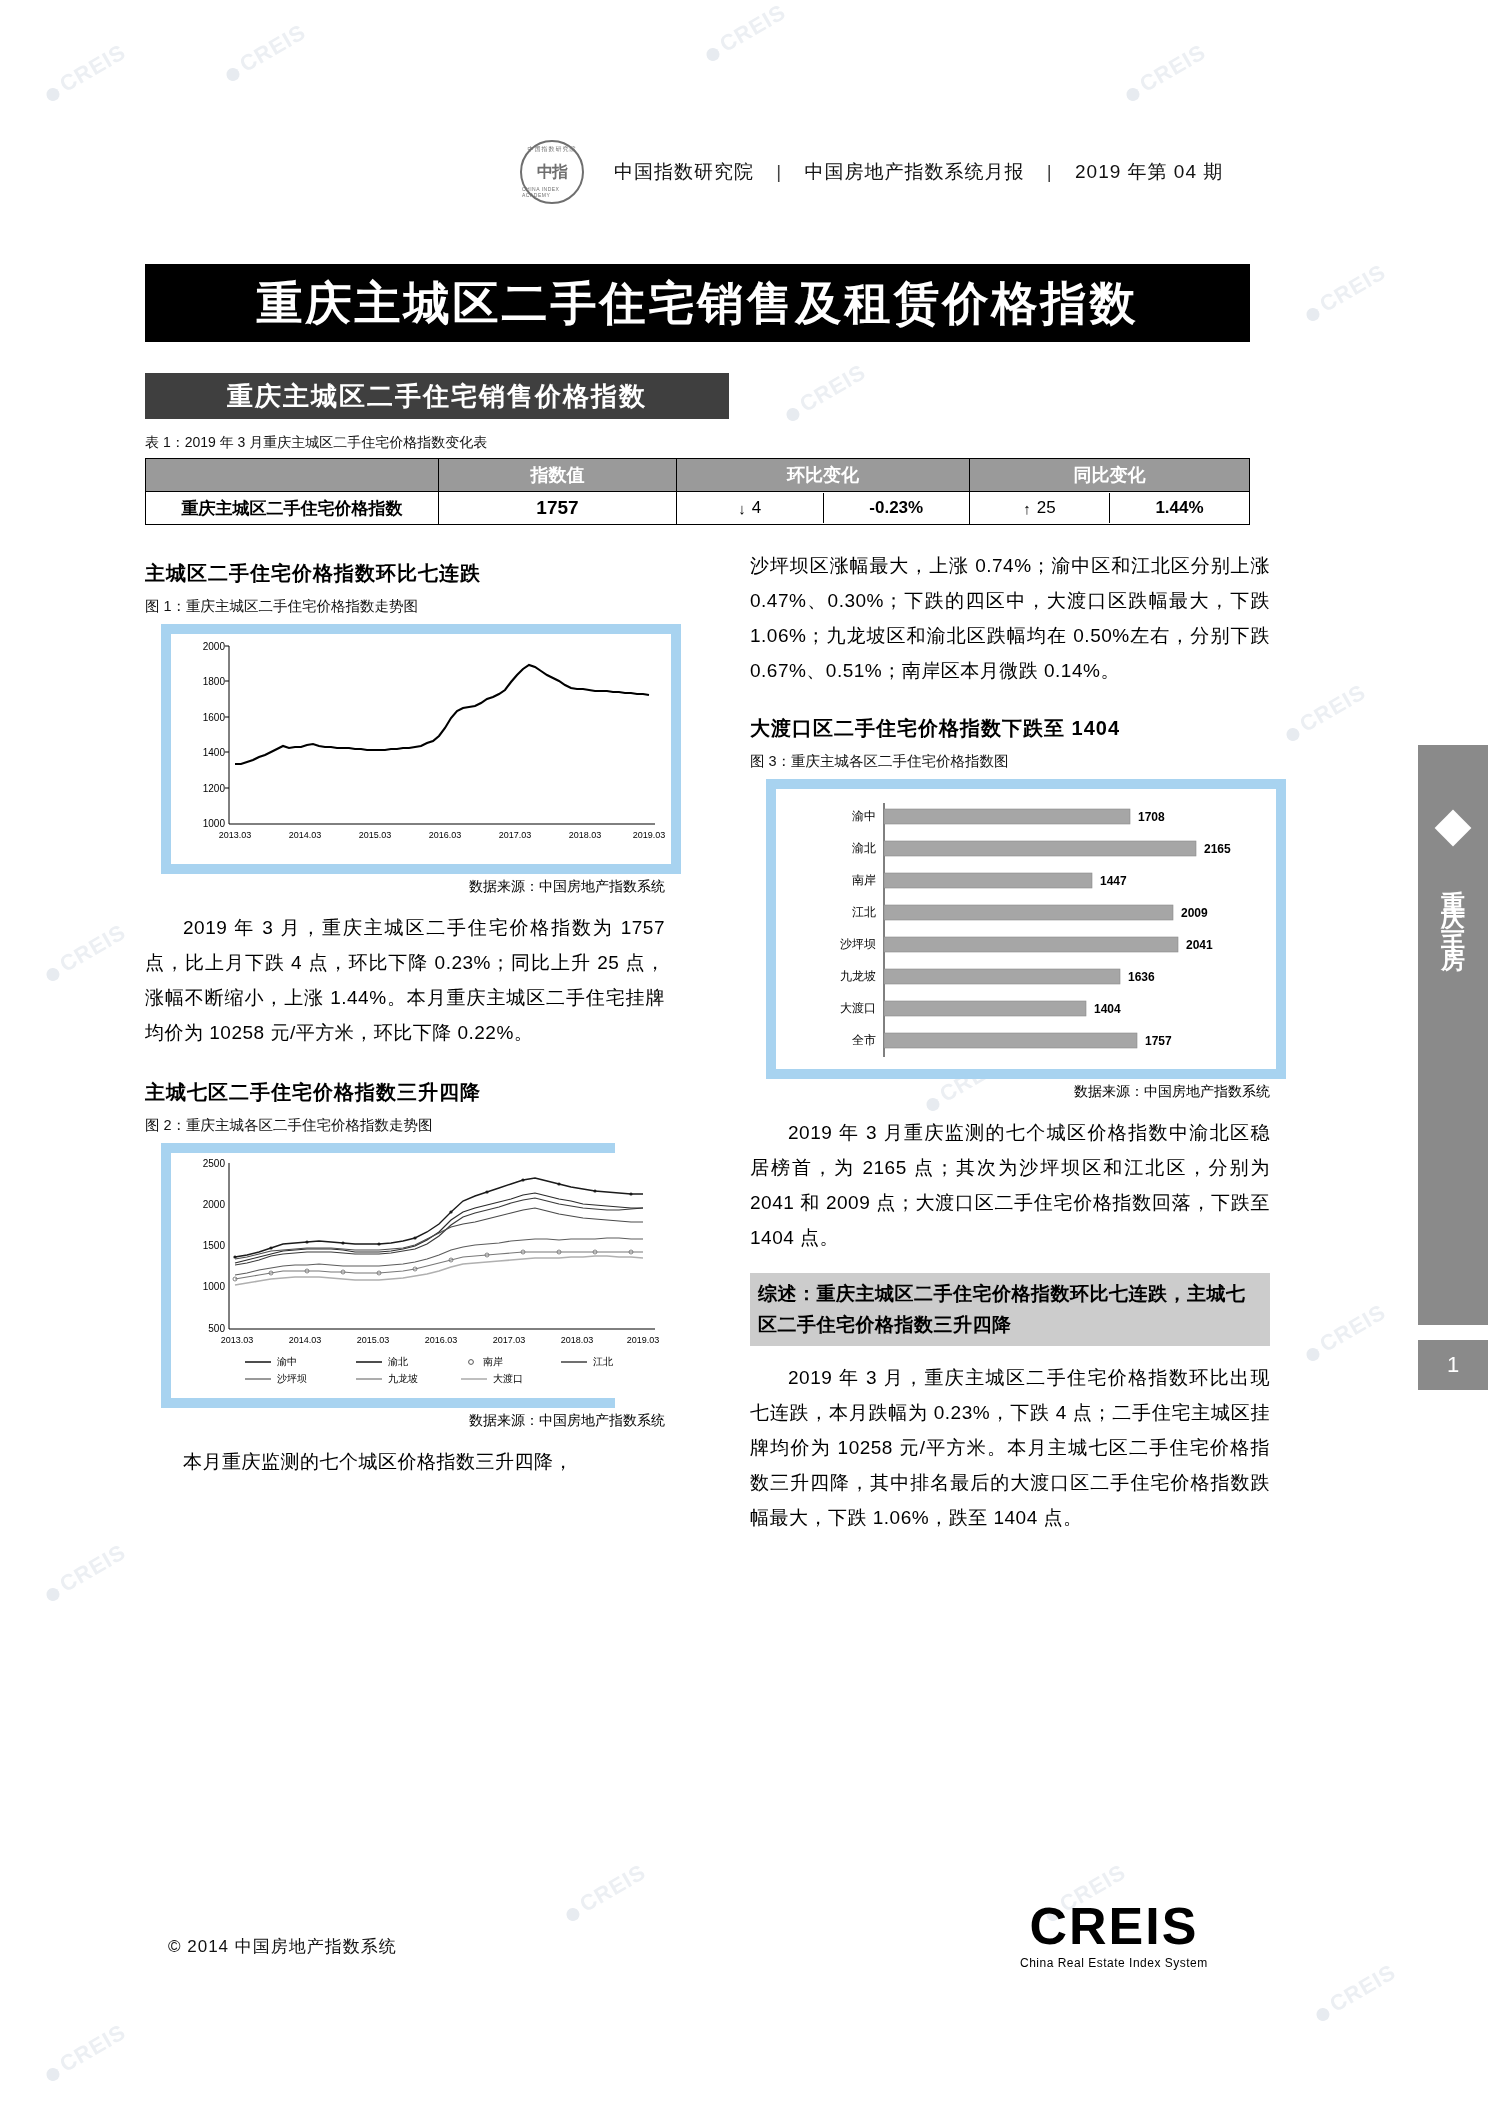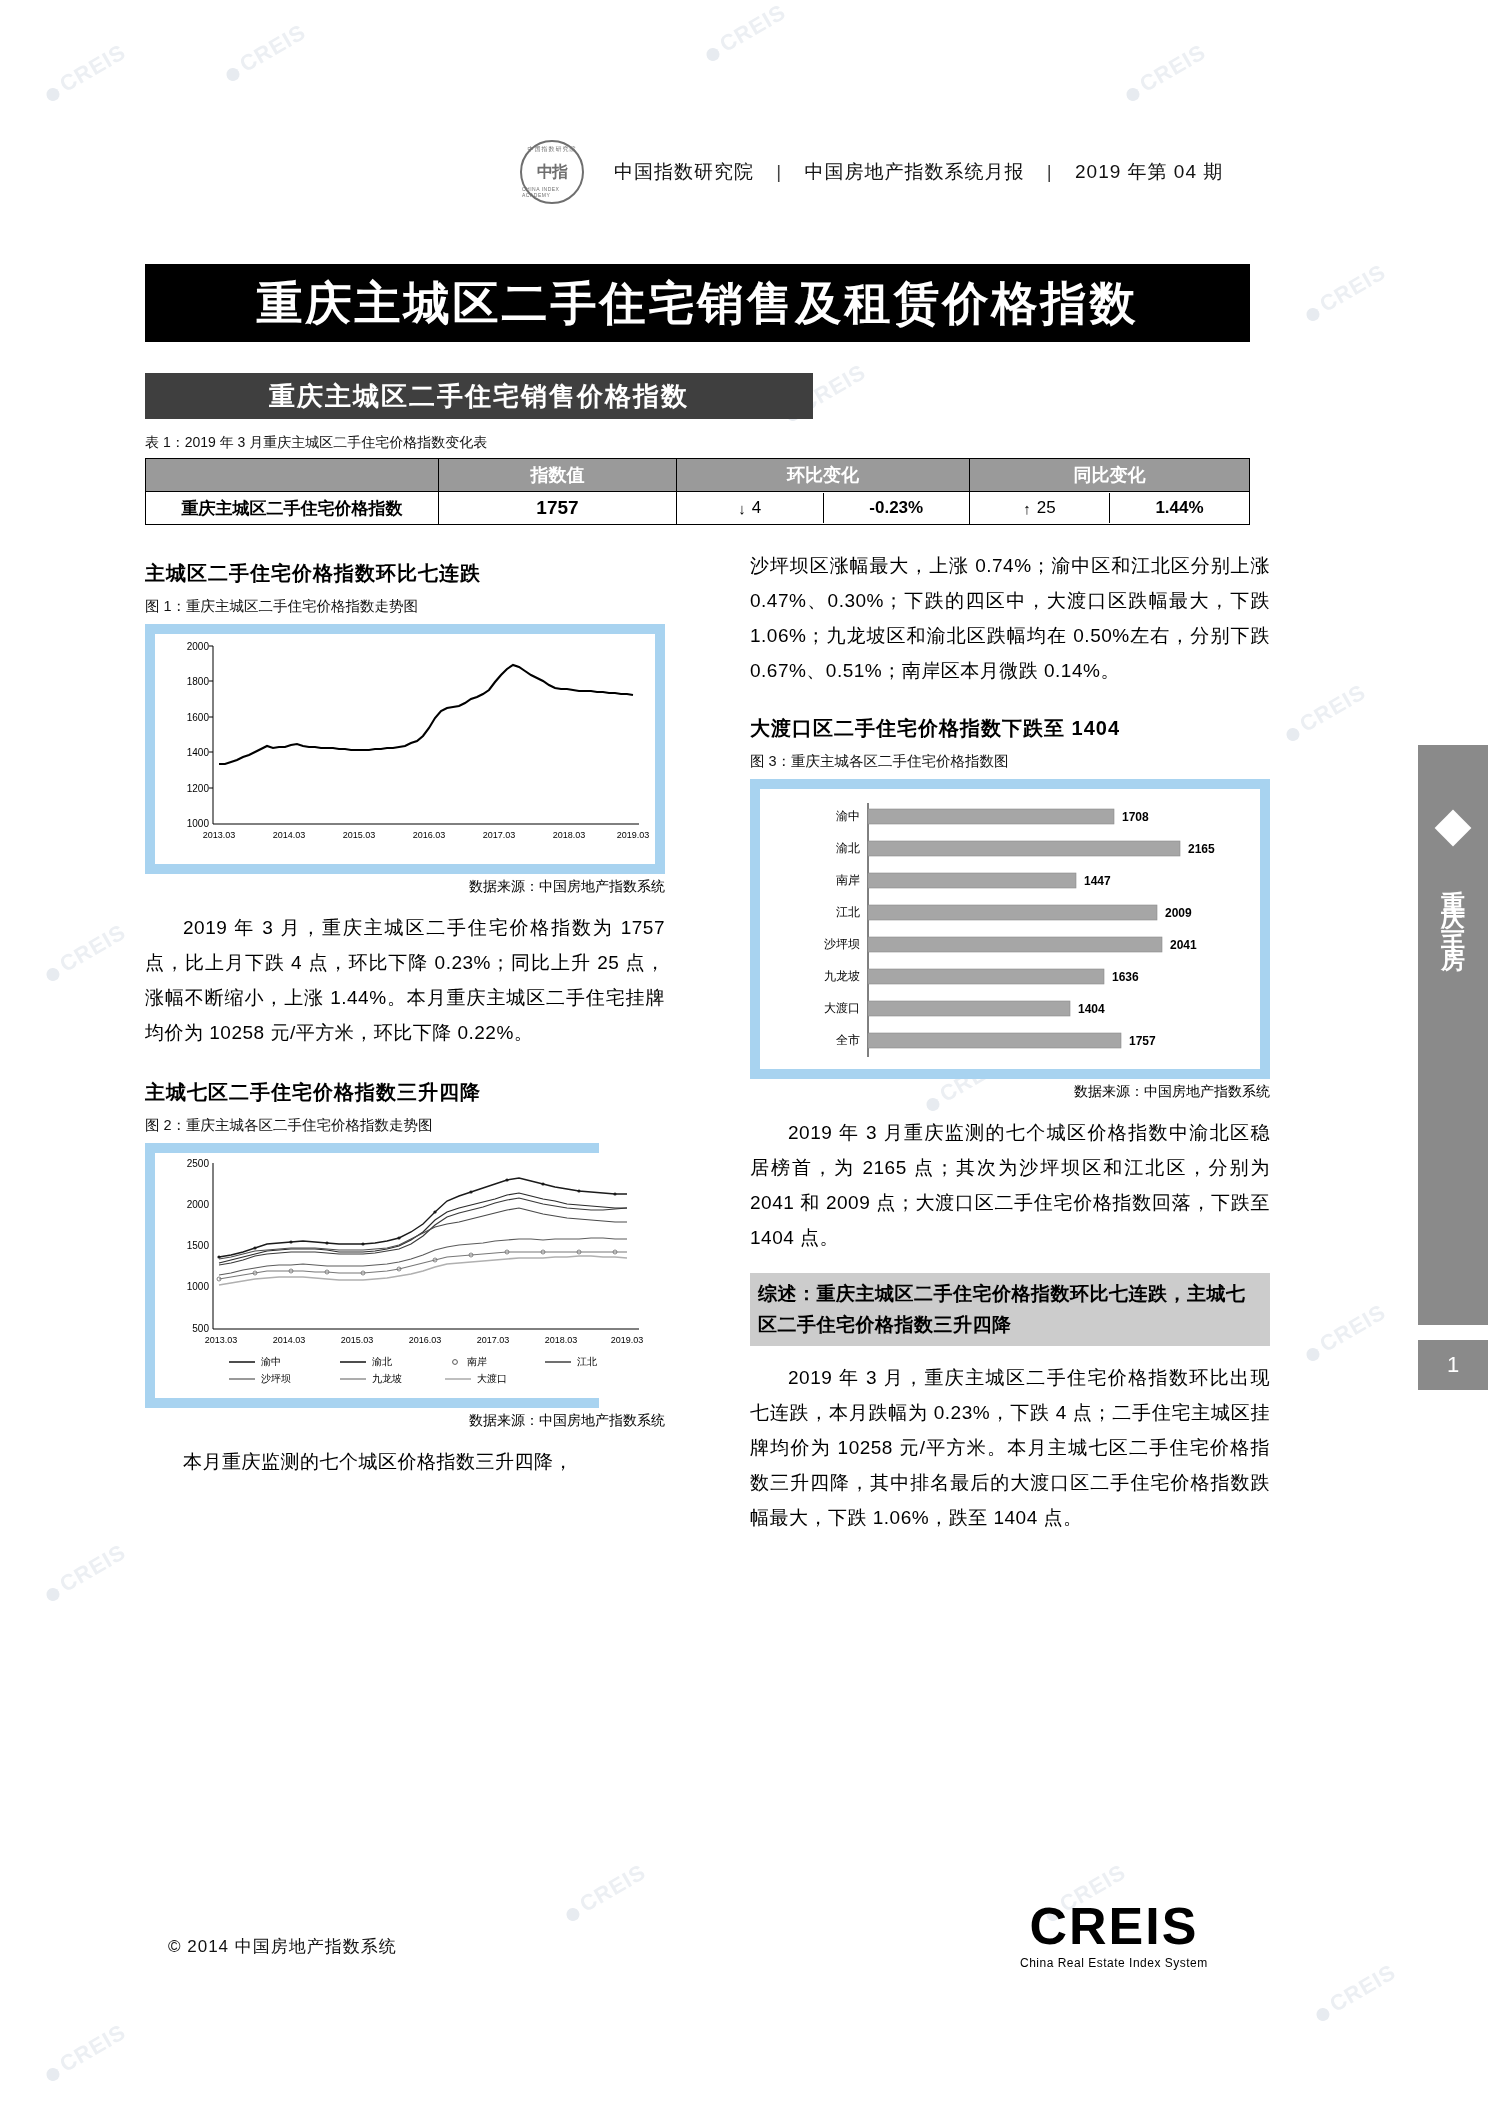--- a/index.html
+++ b/index.html
@@ -26,21 +26,21 @@
   .seal .inner{font-size:16px;font-weight:bold;letter-spacing:-1px;}
   .seal .arc-top{position:absolute;top:4px;font-size:6px;letter-spacing:1px;}
   .seal .arc-bot{position:absolute;bottom:4px;font-size:5px;letter-spacing:.5px;}
   .hdr-text{font-size:19px;color:#111;margin-left:14px;letter-spacing:1px;}
   .hdr-text .sep{padding:0 16px;color:#444;}
 
   
   .title-band{position:absolute;left:145px;top:264px;width:1105px;height:78px;background:#000;}
   .title-band span{color:#fff;font-size:46px;font-weight:bold;letter-spacing:3px;
       display:block;text-align:center;line-height:78px;}
-  .sub-band{position:absolute;left:145px;top:373px;width:668px;height:46px;background:#3f3f3f;}
+  .sub-band{position:absolute;left:145px;top:373px;width:584px;height:46px;background:#3f3f3f;}
   .sub-band span{color:#fff;font-size:26px;font-weight:bold;letter-spacing:2px;
       display:block;text-align:center;line-height:46px;}
 
   .tbl-caption{position:absolute;left:145px;top:434px;font-size:14px;color:#111;}
 
   
   table.t1{position:absolute;left:145px;top:458px;width:1105px;border-collapse:collapse;}
   table.t1 td,table.t1 th{border:1px solid #000;height:30px;text-align:center;font-size:17px;}
   table.t1 thead th{background:#9a9a9a;color:#fff;font-weight:bold;font-size:18px;}
   table.t1 .lbl{font-weight:bold;font-size:17px;}
@@ -51,21 +51,21 @@
   .col-left{position:absolute;left:145px;top:560px;width:520px;}
   .col-right{position:absolute;left:750px;top:548px;width:520px;}
 
   h3.sec{font-size:20px;font-weight:bold;margin:0 0 10px 0;letter-spacing:1px;}
   .fig-cap{font-size:14.5px;margin:0 0 8px 0;color:#111;}
   p.body{font-size:19px;line-height:1.85;text-align:justify;margin:14px 0 0 0;text-indent:2em;letter-spacing:.5px;}
   p.body.noind{text-indent:0;}
   .src{font-size:14px;text-align:right;margin:4px 0 0 0;}
 
   
-  .chartbox{background:#a8d3f0;padding:10px;box-sizing:border-box;}
+  .chartbox{background:#a8d3f0;padding:10px;box-sizing:border-box;margin-left:16px;}
   .plot{background:#fff;position:relative;}
 
   
   .summary{background:#cccccc;padding:6px 8px;font-weight:bold;font-size:19px;line-height:1.6;letter-spacing:.5px;}
 
   
   .tab{position:absolute;right:0;top:745px;width:70px;height:580px;background:#8a8a8a;
        display:flex;flex-direction:column;align-items:center;padding-top:70px;box-sizing:border-box;}
   .tab .diamond{width:26px;height:26px;background:#fff;transform:rotate(45deg);margin-bottom:30px;}
   .tab .vtext{color:#fff;font-size:24px;font-weight:bold;writing-mode:vertical-rl;letter-spacing:14px;}

